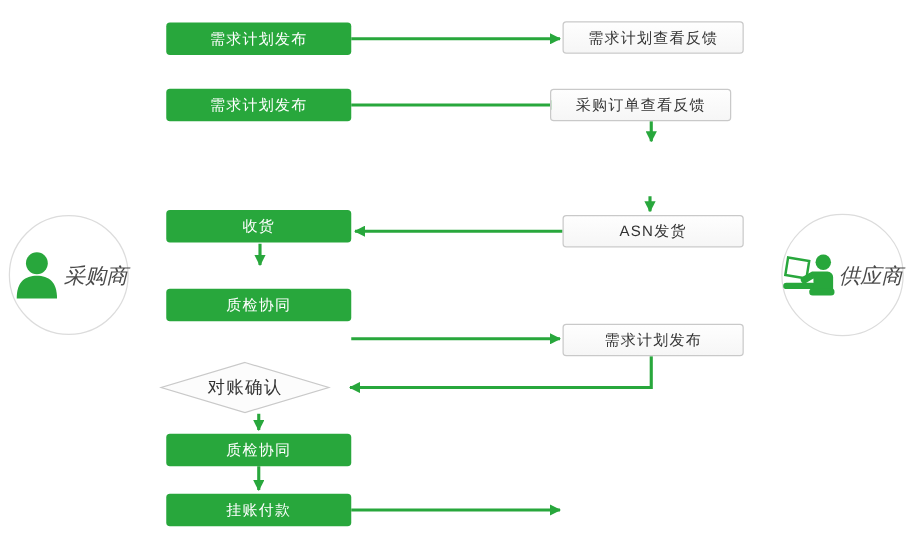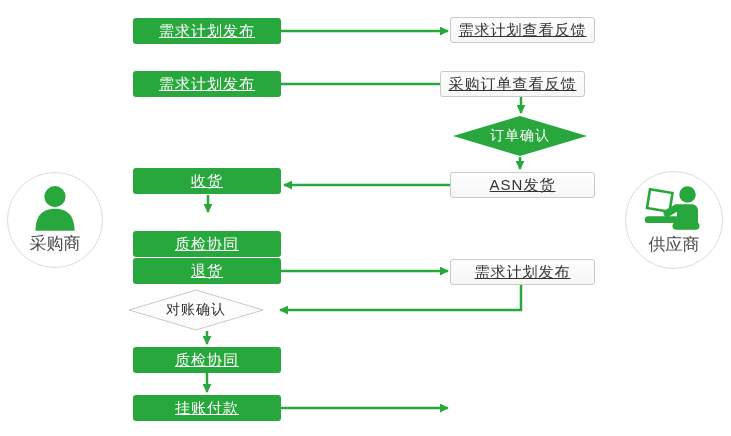--- a/index.html
+++ b/index.html
@@ -13,21 +13,21 @@
   html,body{margin:0;padding:0;background:#ffffff;}
   .canvas{
     position:relative;width:731px;height:436px;background:#ffffff;overflow:hidden;
     font-family:"Liberation Sans","DejaVu Sans",sans-serif;
   }
   .connectors{position:absolute;left:0;top:0;z-index:1;}
   .connectors path{fill:none;stroke:var(--green);stroke-width:2.5;}
   .connectors .arrowhead{fill:var(--green);stroke:none;}
   .node{
     position:absolute;z-index:2;display:flex;align-items:center;justify-content:center;
-    box-sizing:border-box;font-size:15px;letter-spacing:1px;white-space:nowrap;text-decoration:underline;
+    box-sizing:border-box;font-size:12px;letter-spacing:1px;white-space:nowrap;
   }
   .green-box{
     width:148px;height:26px;background:var(--green);color:#ffffff;border-radius:3px;
   }
   .white-box{
     width:145px;height:26px;background:linear-gradient(#fefefe,#f6f6f6);
     border:1px solid var(--box-border);border-radius:3px;color:var(--box-text);
   }
   .orange-box{
     width:145px;height:24px;background:var(--orange);color:#ffffff;border-radius:3px;
@@ -39,21 +39,21 @@
   .diamond-label{
     position:absolute;left:0;top:0;width:100%;height:100%;
     display:flex;align-items:center;justify-content:center;
     font-size:14px;letter-spacing:1px;white-space:nowrap;
   }
   .diamond-label.light{color:#ffffff;}
   .diamond-label.dark{color:var(--box-text);}
   .actor{
     position:absolute;z-index:2;border-radius:50%;background:#ffffff;
     border:1px solid var(--actor-border);box-sizing:border-box;
-    display:flex;flex-direction:column;align-items:center;justify-content:center;
+    display:flex;flex-direction:row;align-items:center;justify-content:center;font-style:italic;
   }
   .actor-label{font-size:17px;color:var(--actor-text);margin-top:1px;white-space:nowrap;}
   .actor-icon{display:block;}
   .actor-icon .fill{fill:var(--green);}
   .actor-icon .screen{fill:#ffffff;stroke:var(--green);stroke-width:3.5;}
 </style>
 </head>
 <body>
 
 <div class="canvas">
@@ -75,35 +75,28 @@
     <path d="M521,285 V310 H280" marker-end="url(#arr)"></path>
     <path d="M207,331 V344" marker-end="url(#arr)"></path>
     <path d="M207,373 V392" marker-end="url(#arr)"></path>
     <path d="M281,408 H448" marker-end="url(#arr)"></path>
   </svg>
 
   <div class="node green-box" style="left:133px;top:18px">需求计划发布</div>
   <div class="node green-box" style="left:133px;top:71px">需求计划发布</div>
   <div class="node green-box" style="left:133px;top:168px">收货</div>
   <div class="node green-box" style="left:133px;top:231px">质检协同</div>
-  <div class="node green-box" style="left:133px;top:258px">退货</div>
   <div class="node green-box" style="left:133px;top:347px">质检协同</div>
   <div class="node green-box" style="left:133px;top:395px">挂账付款</div>
 
   <div class="node white-box" style="left:450px;top:17px">需求计划查看反馈</div>
   <div class="node white-box" style="left:440px;top:71px">采购订单查看反馈</div>
   <div class="node white-box" style="left:450px;top:172px">ASN发货</div>
   <div class="node white-box" style="left:450px;top:259px">需求计划发布</div>
 
-  <div class="diamond" style="left:453px;top:116px;width:134px;height:40px">
-    <svg viewBox="0 0 134 40" preserveAspectRatio="none">
-      <polygon class="shape-green" points="67,0 134,20 67,40 0,20"></polygon>
-    </svg>
-    <span class="diamond-label light">订单确认</span>
-  </div>
 
   <div class="diamond" style="left:127px;top:289px;width:138px;height:42px">
     <svg viewBox="0 0 138 42" preserveAspectRatio="none">
       <polygon class="shape-white" points="69,1 136,21 69,41 2,21"></polygon>
     </svg>
     <span class="diamond-label dark">对账确认</span>
   </div>
 
   <div class="actor" style="left:7px;top:172px;width:96px;height:96px">
     <svg class="actor-icon" width="52" height="46" viewBox="0 0 64 56">

